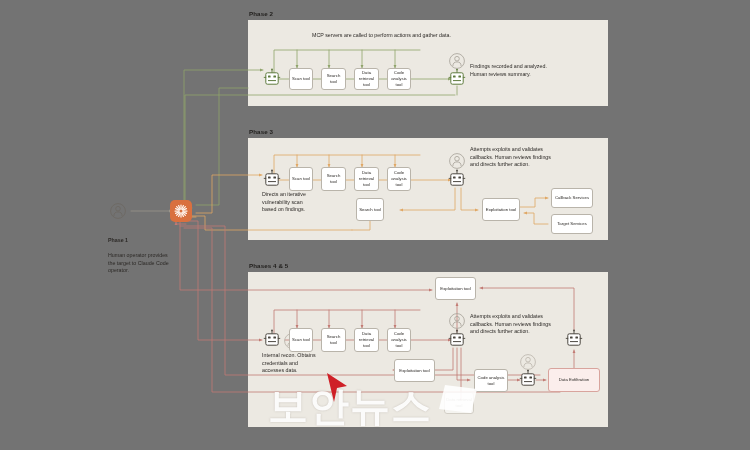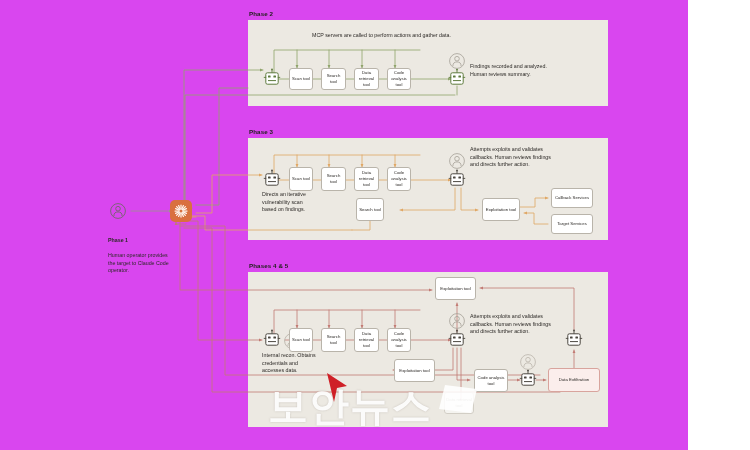--- a/index.html
+++ b/index.html
@@ -9,23 +9,23 @@
   }
   body {
     font-family: "Liberation Sans", sans-serif;
     width: 750px;
     height: 450px;
     overflow: hidden;
     position: relative;
   }
   #stage {
     position: relative;
-    width: 688px;
+    width: 750px;
     height: 450px;
-    background: #d946ef;
+    background: #737373;
   }
   svg.layer {
     position: absolute;
     left: 0;
     top: 0;
     width: 750px;
     height: 450px;
   }
   #wires { z-index: 1; }
   #nodes { z-index: 3; }

